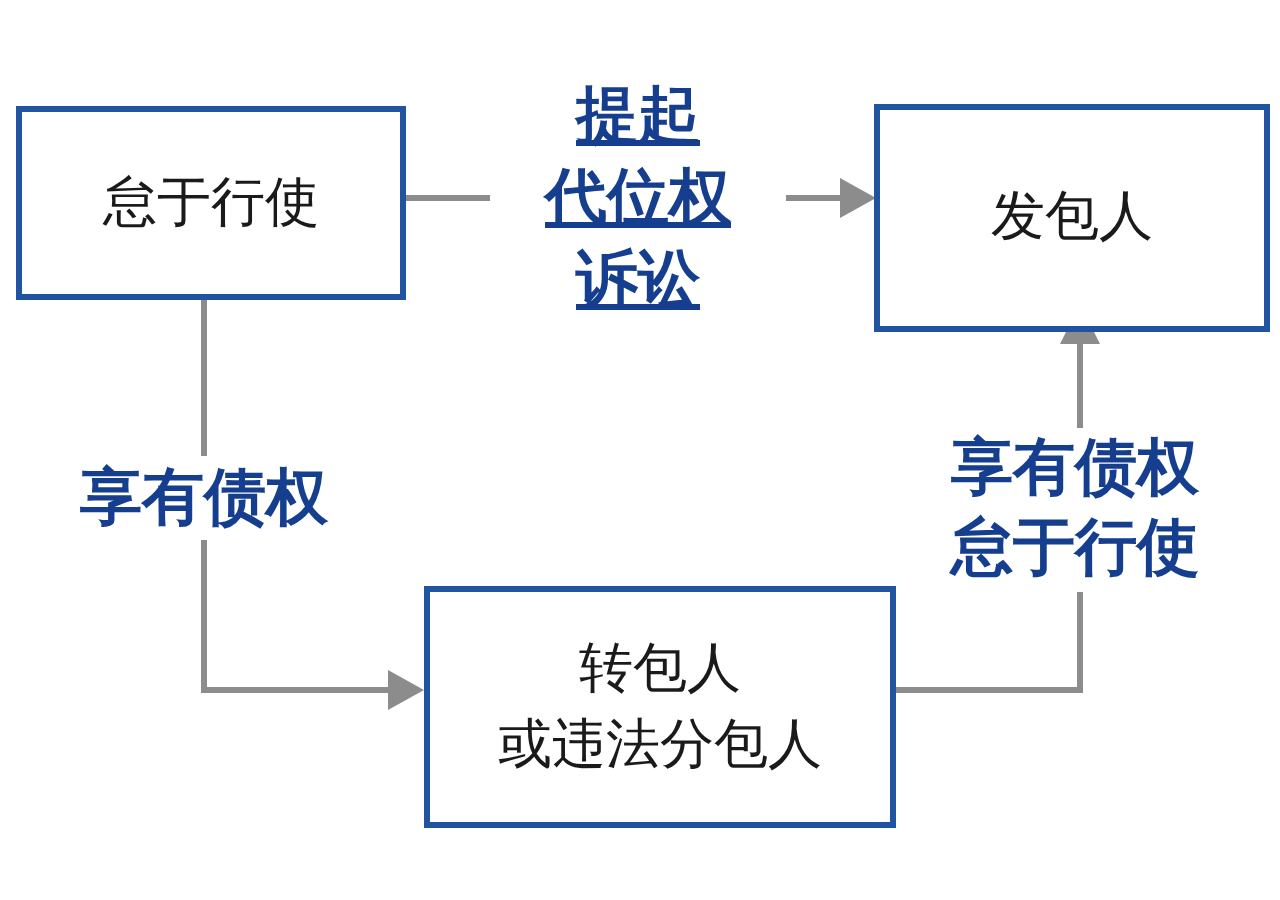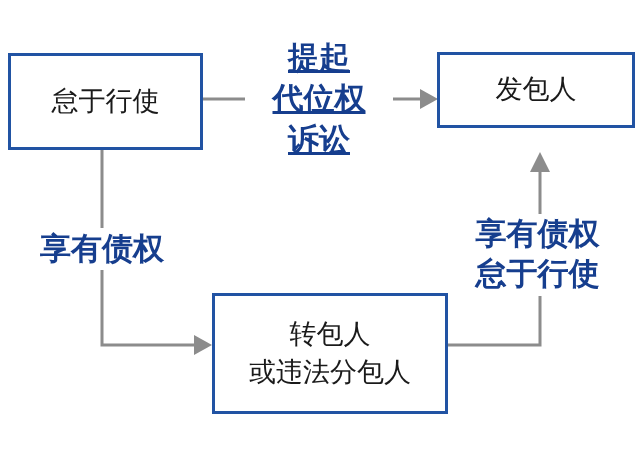--- a/index.html
+++ b/index.html
@@ -33,21 +33,21 @@
   }
   .node .node-label {
     color: #1a1a1a;
     font-size: 27px;
     font-weight: 400;
     line-height: 1.4;
     text-align: center;
     white-space: pre-line;
   }
   .node-actual   { left: 8px;   top: 53px;  width: 195px; height: 97px; }
-  .node-employer { left: 437px; top: 52px;  width: 198px; height: 76px; }
+  .node-employer { left: 437px; top: 52px;  width: 198px; height: 114px; }
   .node-subcon   { left: 212px; top: 293px; width: 236px; height: 121px; }
   .edge-label {
     position: absolute;
     z-index: 2;
     background: #ffffff;
     color: #163E8E;
     font-weight: 700;
     font-size: 31px;
     text-align: center;
     white-space: pre-line;

